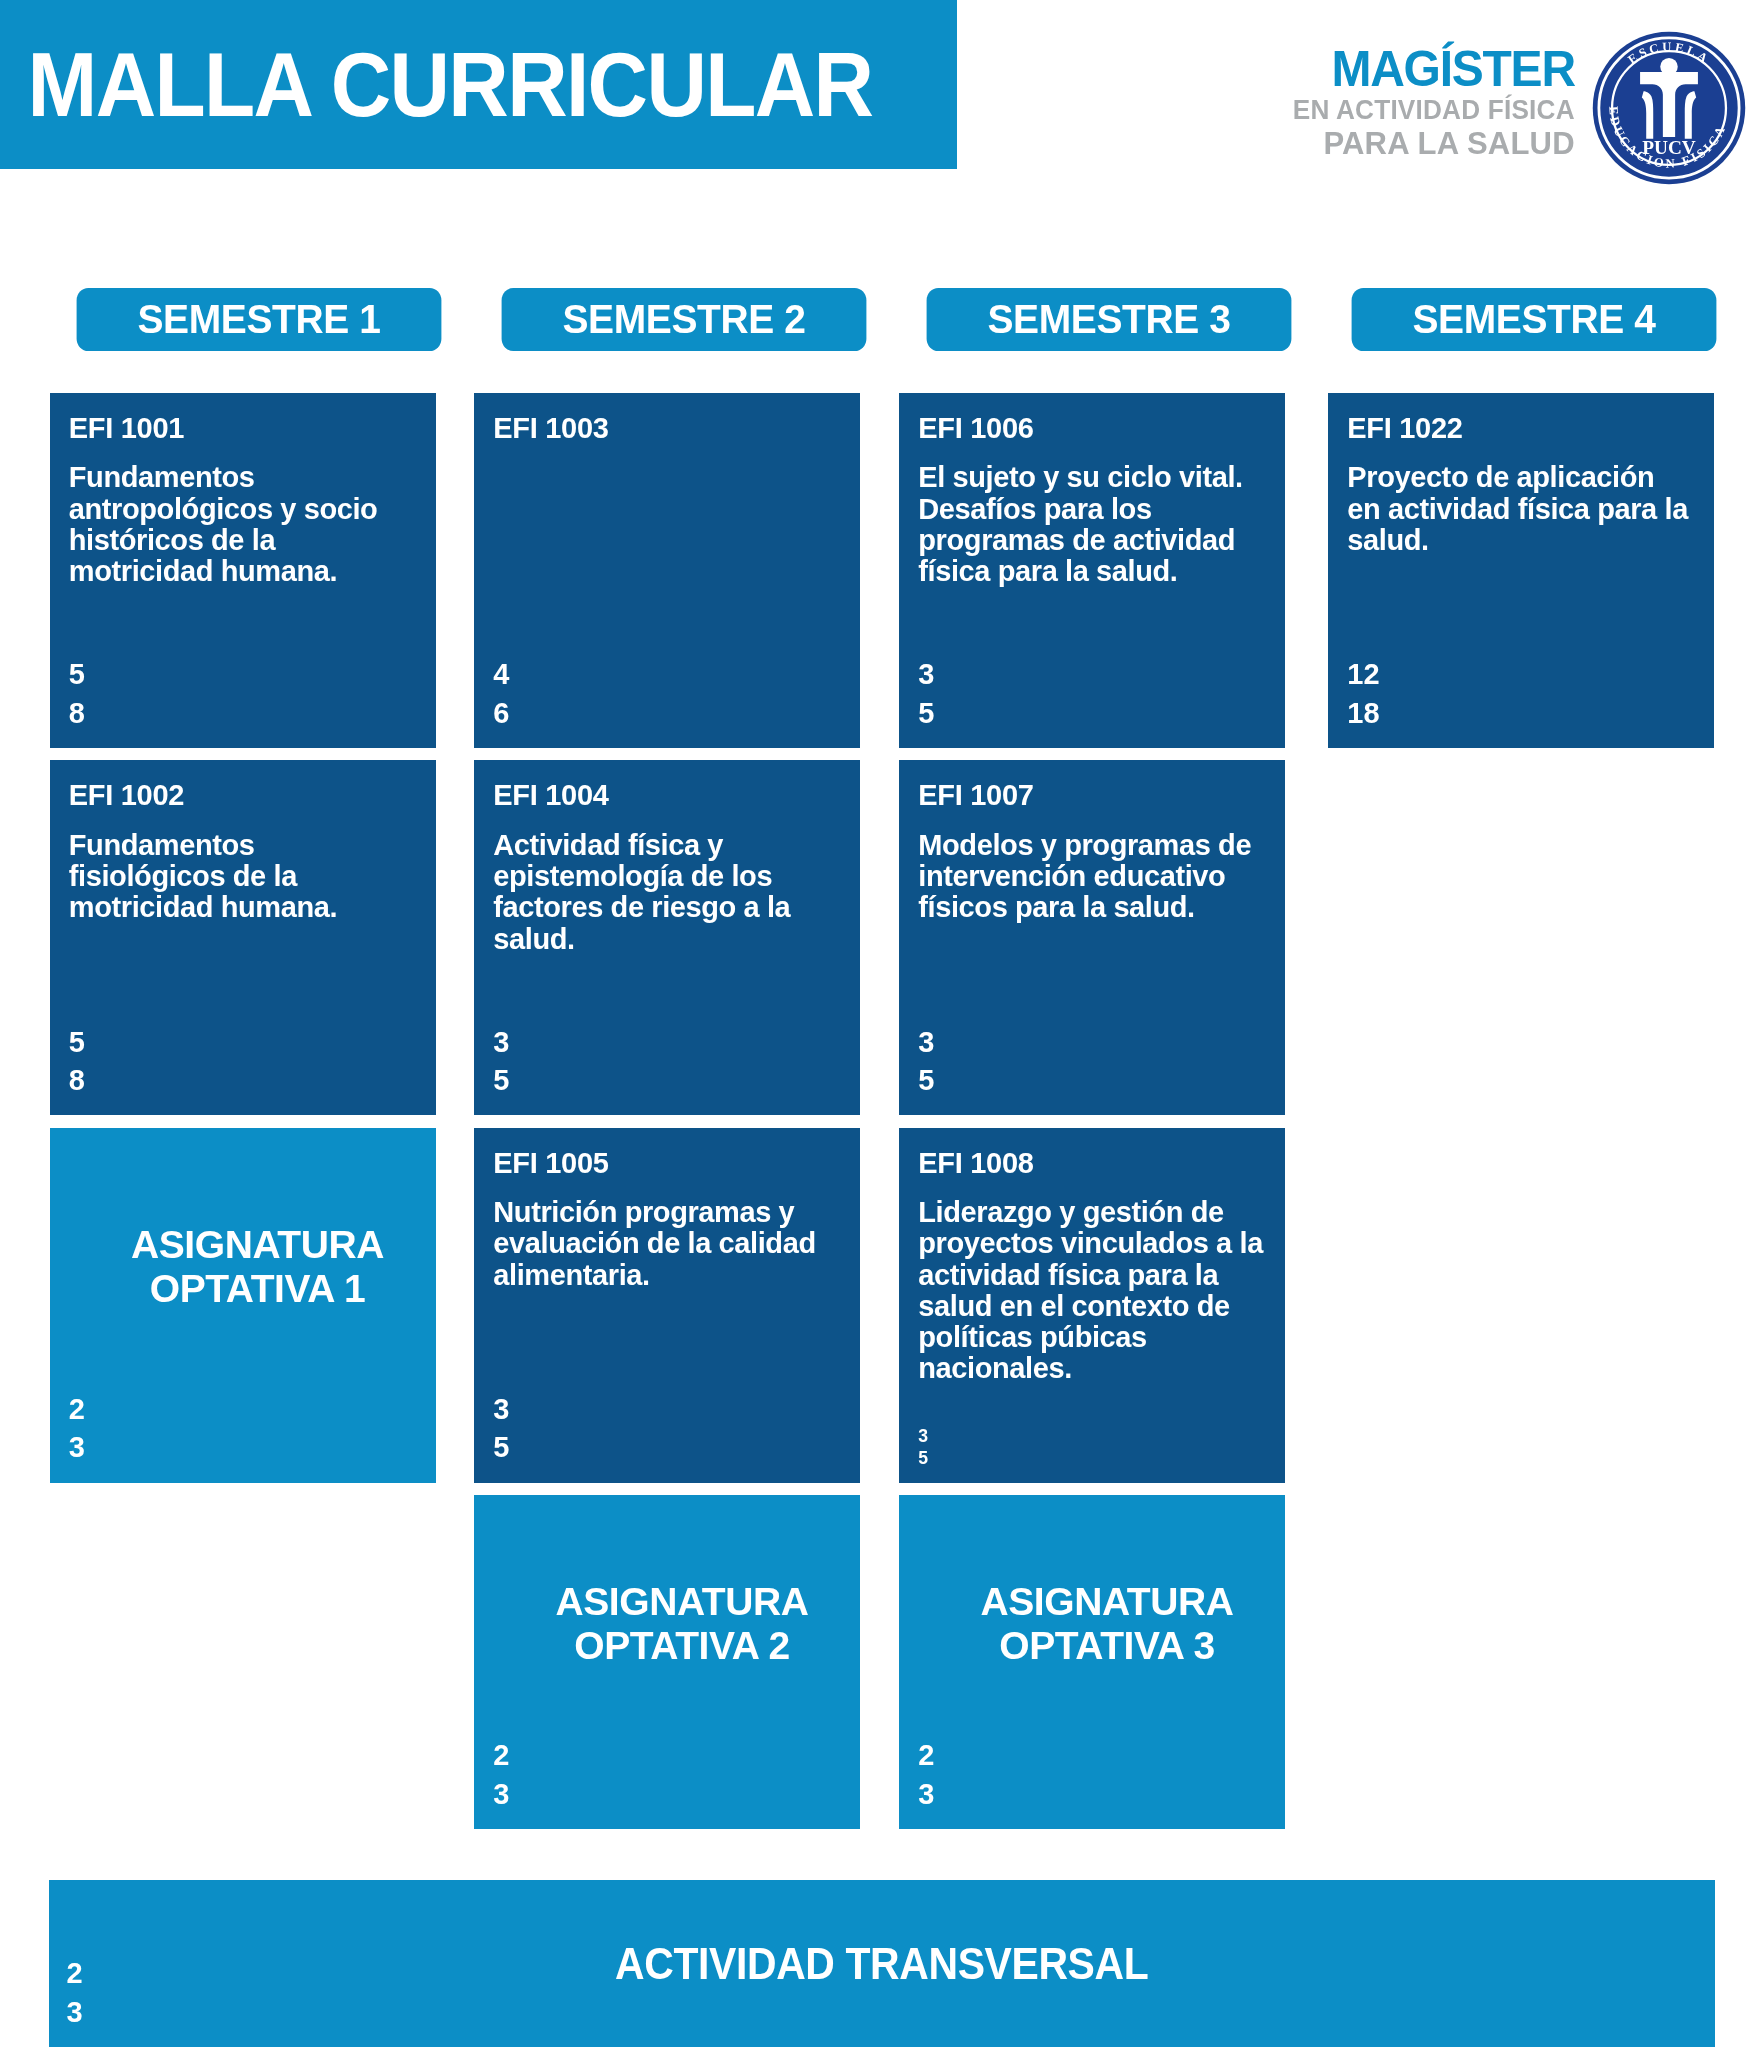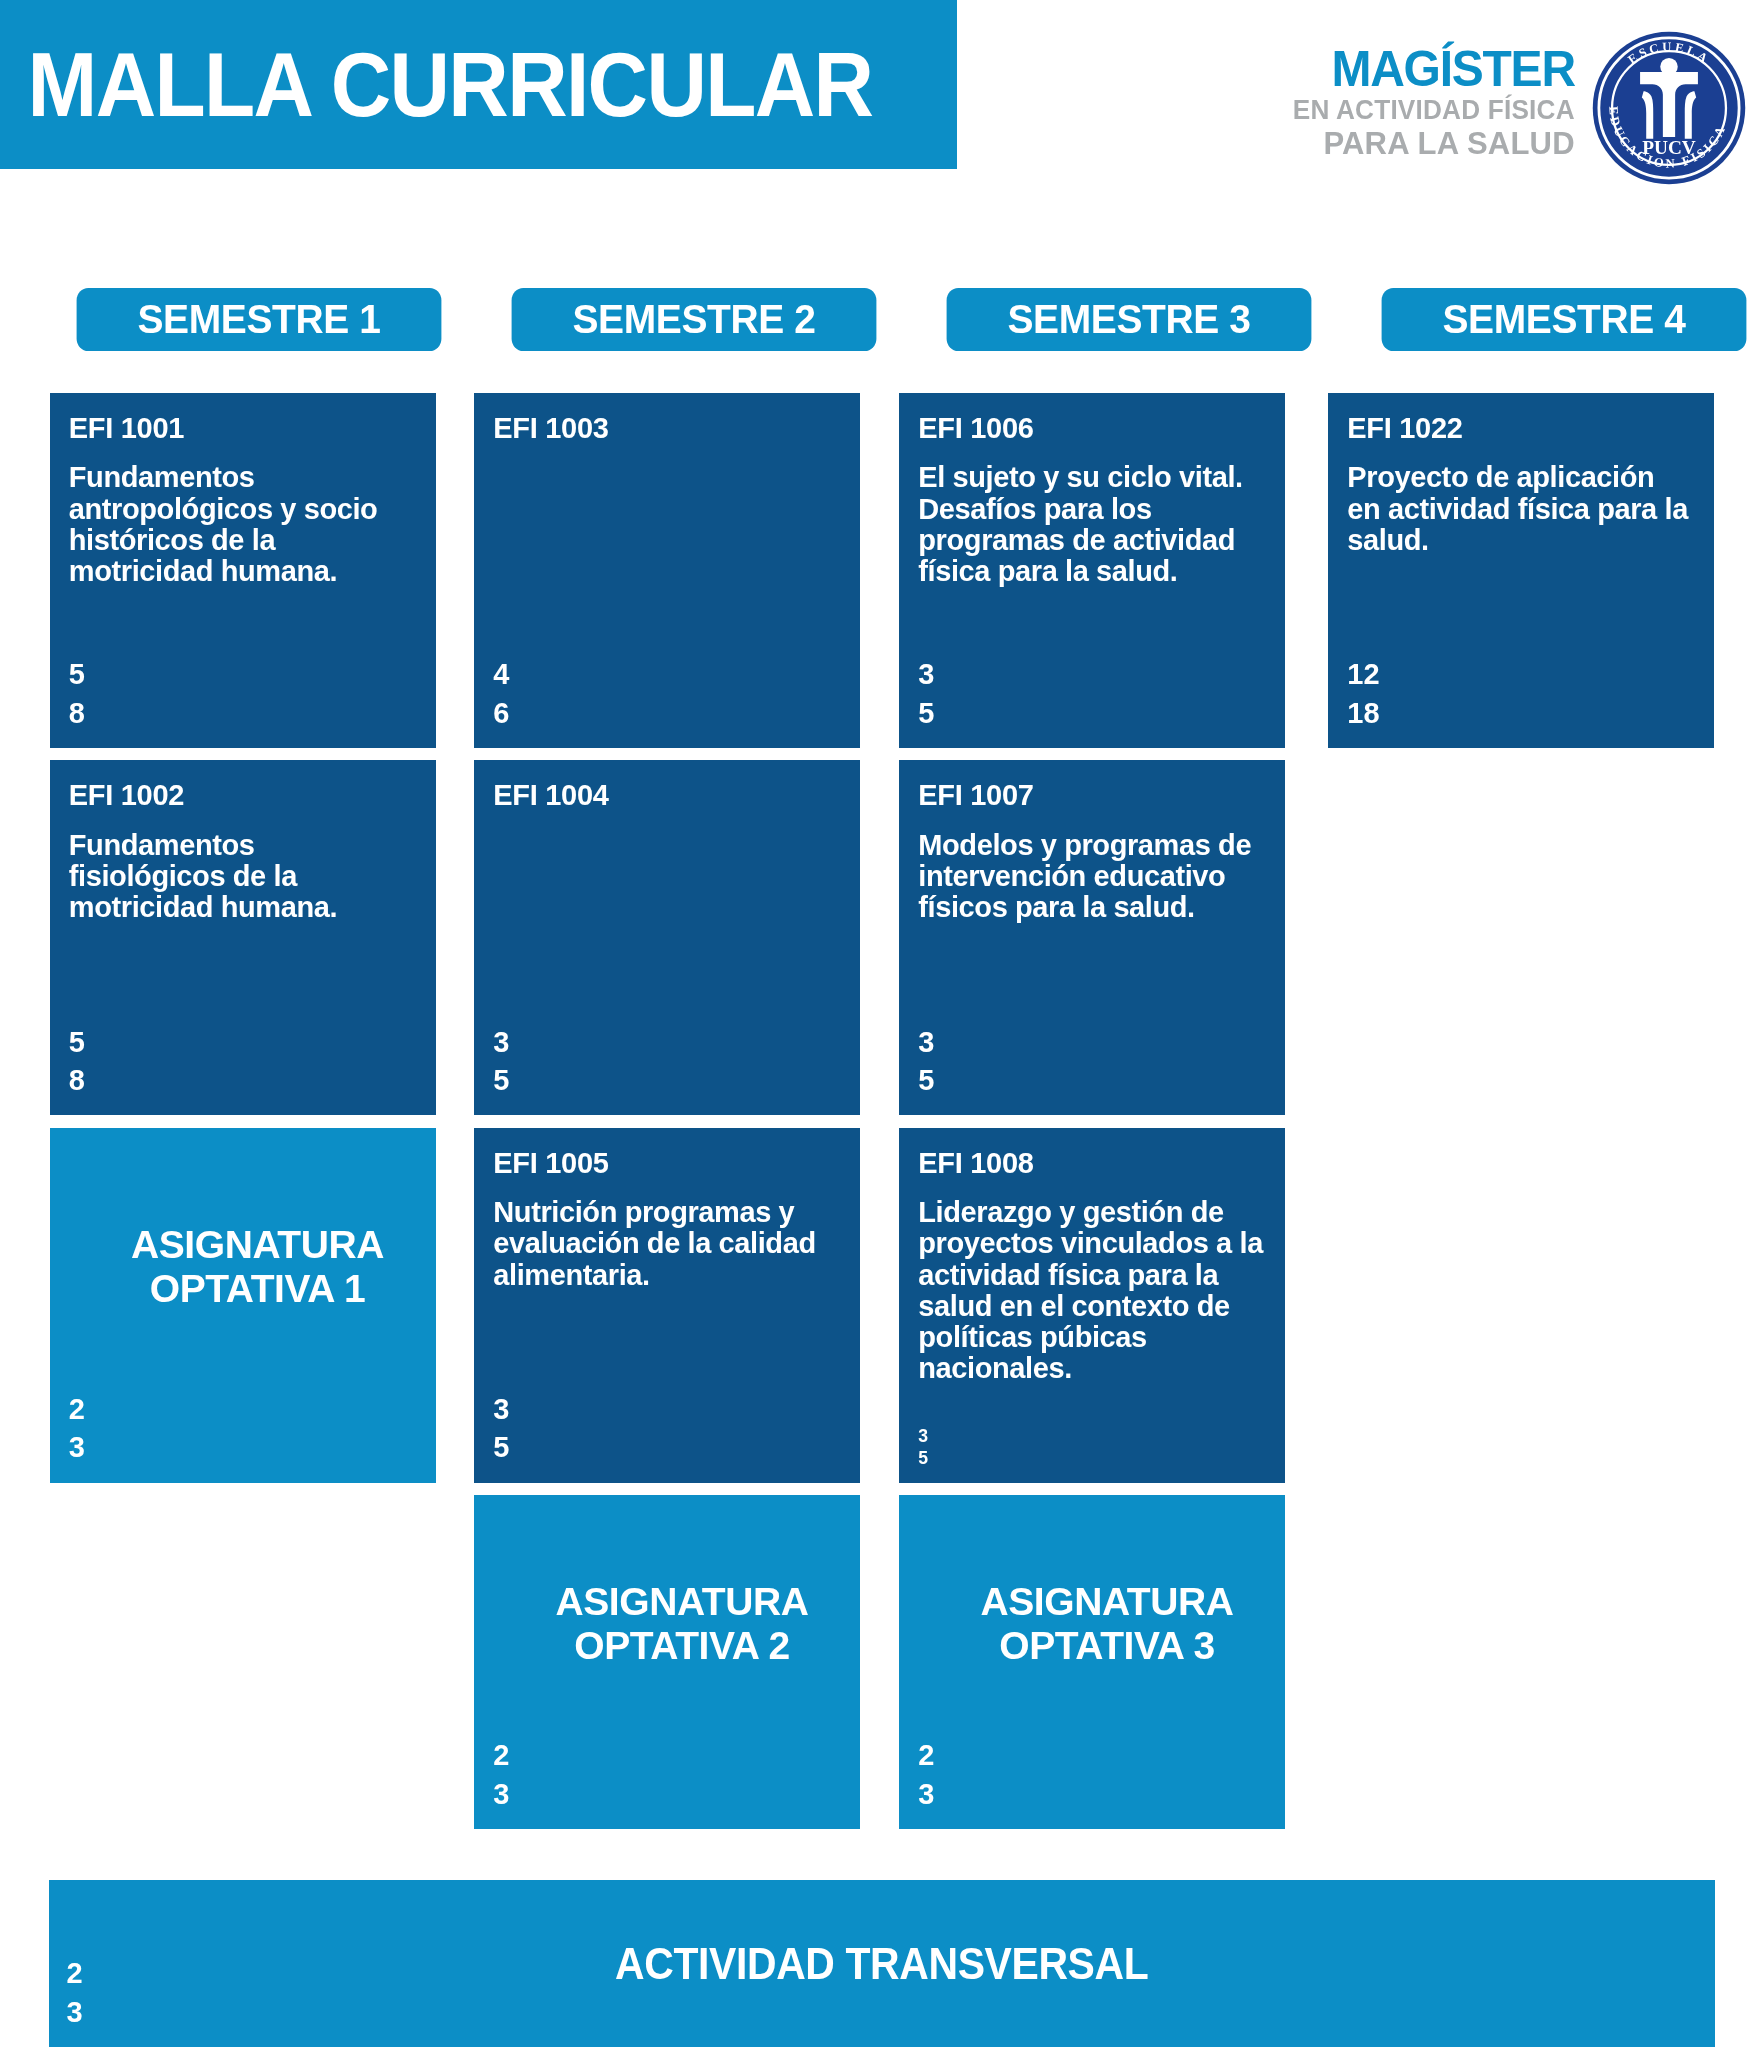--- a/index.html
+++ b/index.html
@@ -107,21 +107,21 @@
   }
 
   
   .sem-row {
     position: absolute;
     left: 46px;
     top: 288px;
     width: 1675px;
     height: 63px;
     display: flex;
-    gap: 10px;
+    gap: 0;
   }
 
   .sem-slot {
     width: 425px;
     flex: 0 0 425px;
     display: flex;
     justify-content: center;
   }
 
   .sem-pill {
@@ -353,20 +353,21 @@
       <div class="card dark h-422">
         <div class="card-code">EFI 1003</div>
         <div class="card-credits">
           <div>4</div>
           <div>6</div>
         </div>
       </div>
 
       <div class="card dark h-408">
         <div class="card-code">EFI 1004</div>
+        <div class="card-name">Actividad física y epistemología de los factores de riesgo a la salud.</div>
         <div class="card-credits">
           <div>3</div>
           <div>5</div>
         </div>
       </div>
 
       <div class="card dark h-408">
         <div class="card-code">EFI 1005</div>
         <div class="card-name">Nutrición programas y evaluación de la calidad alimentaria.</div>
         <div class="card-credits">

